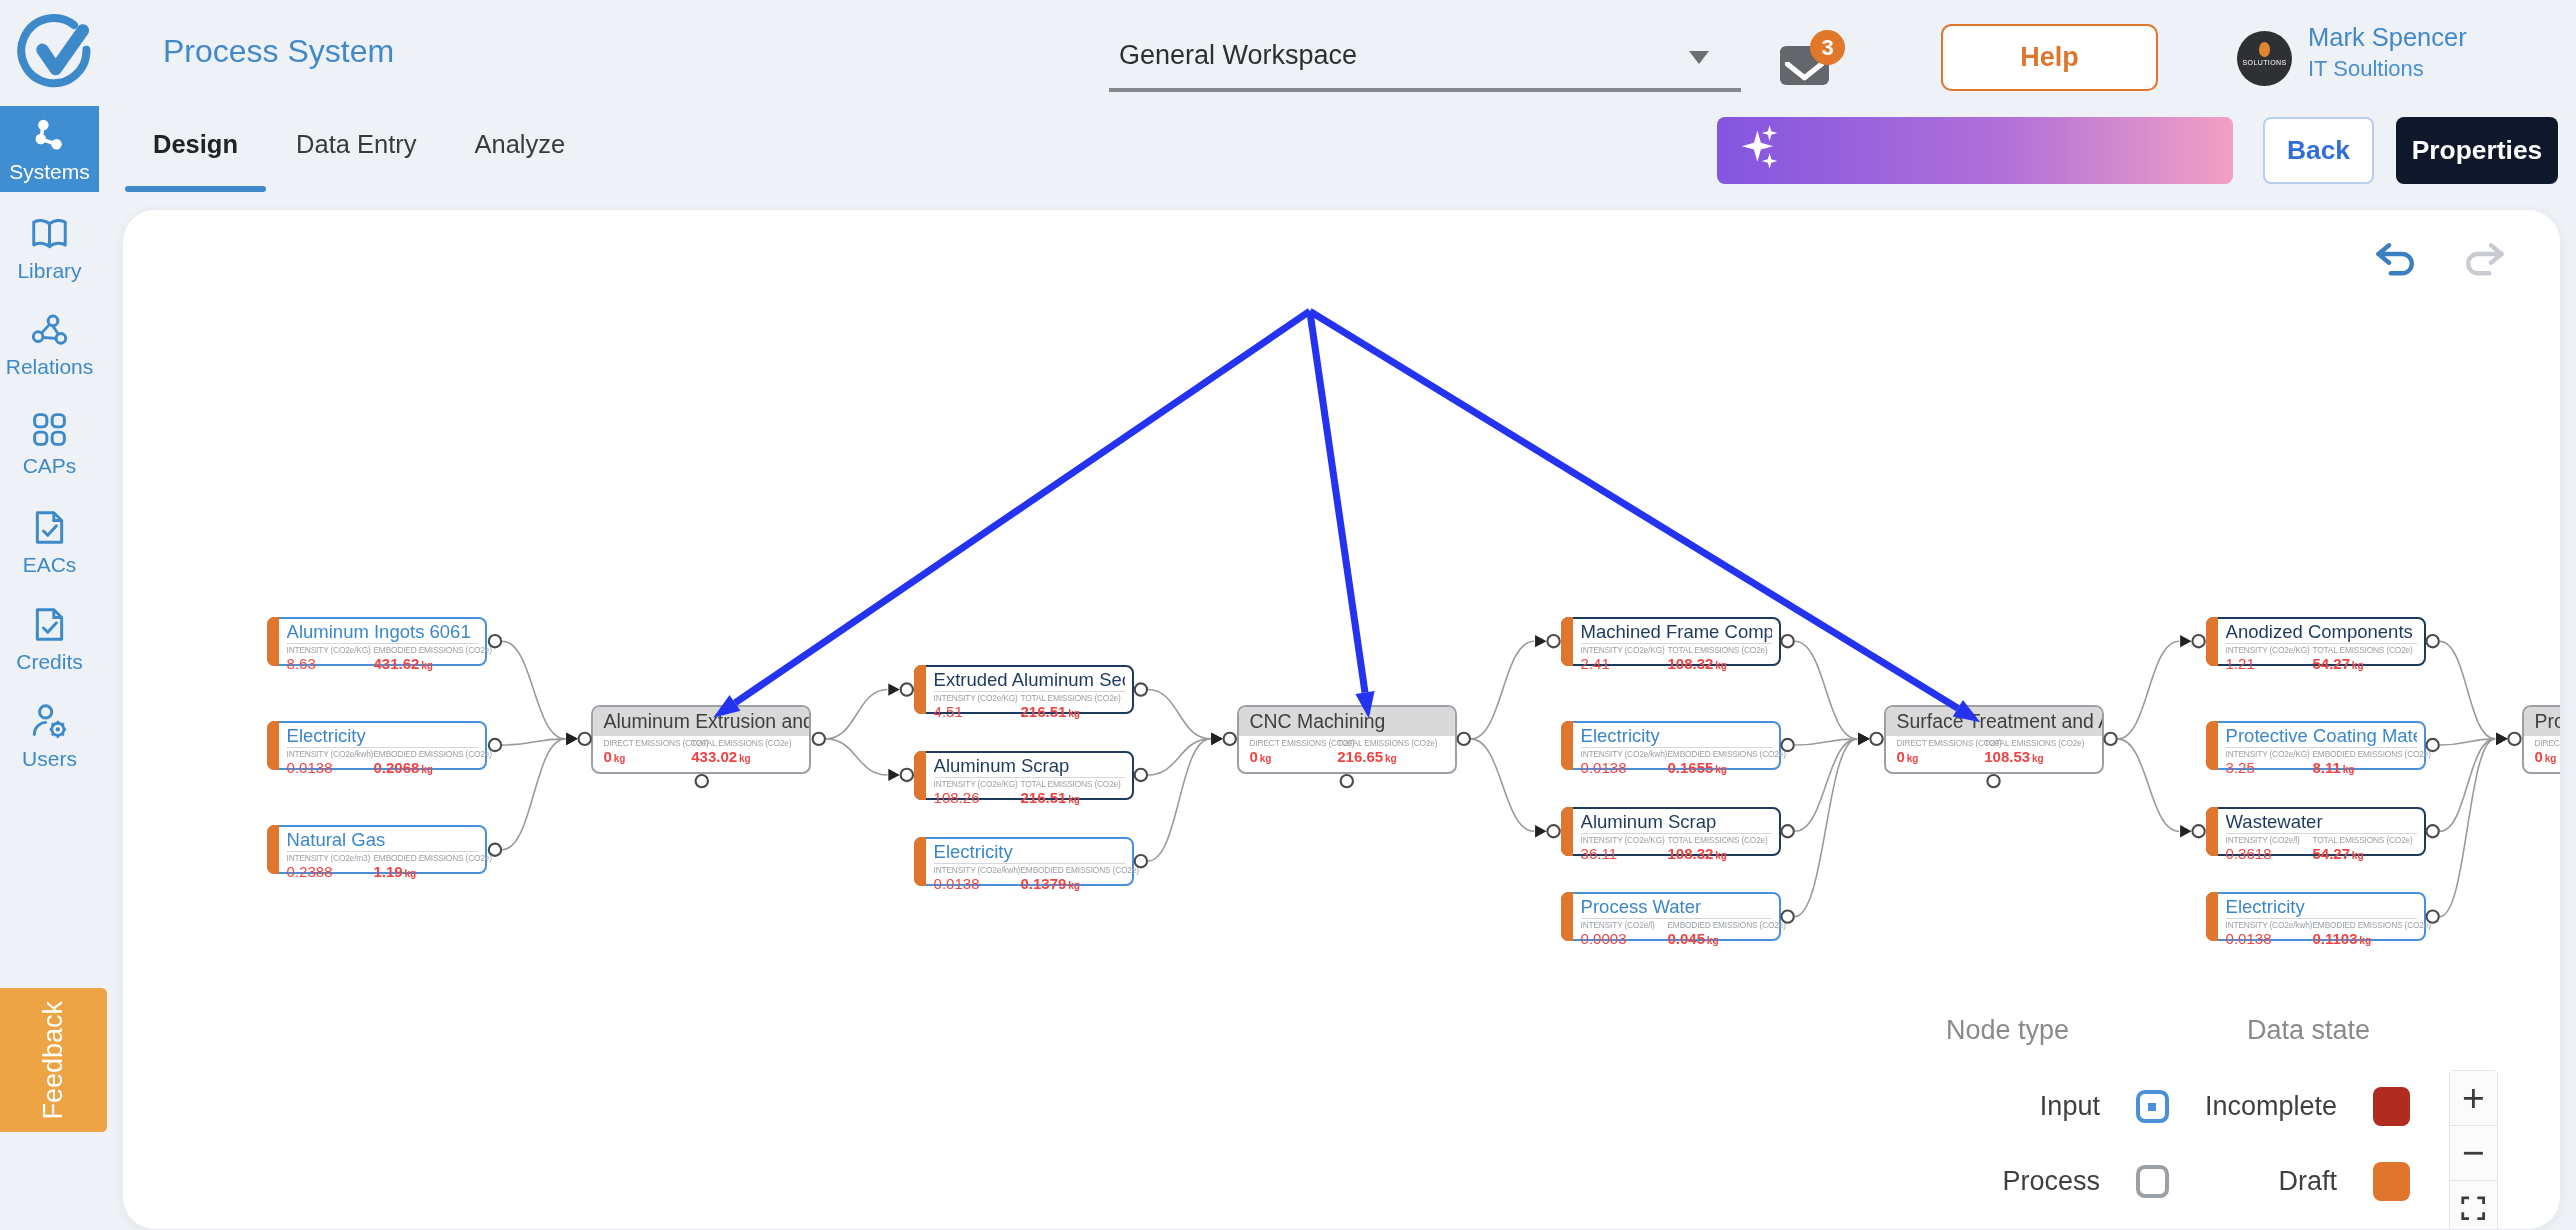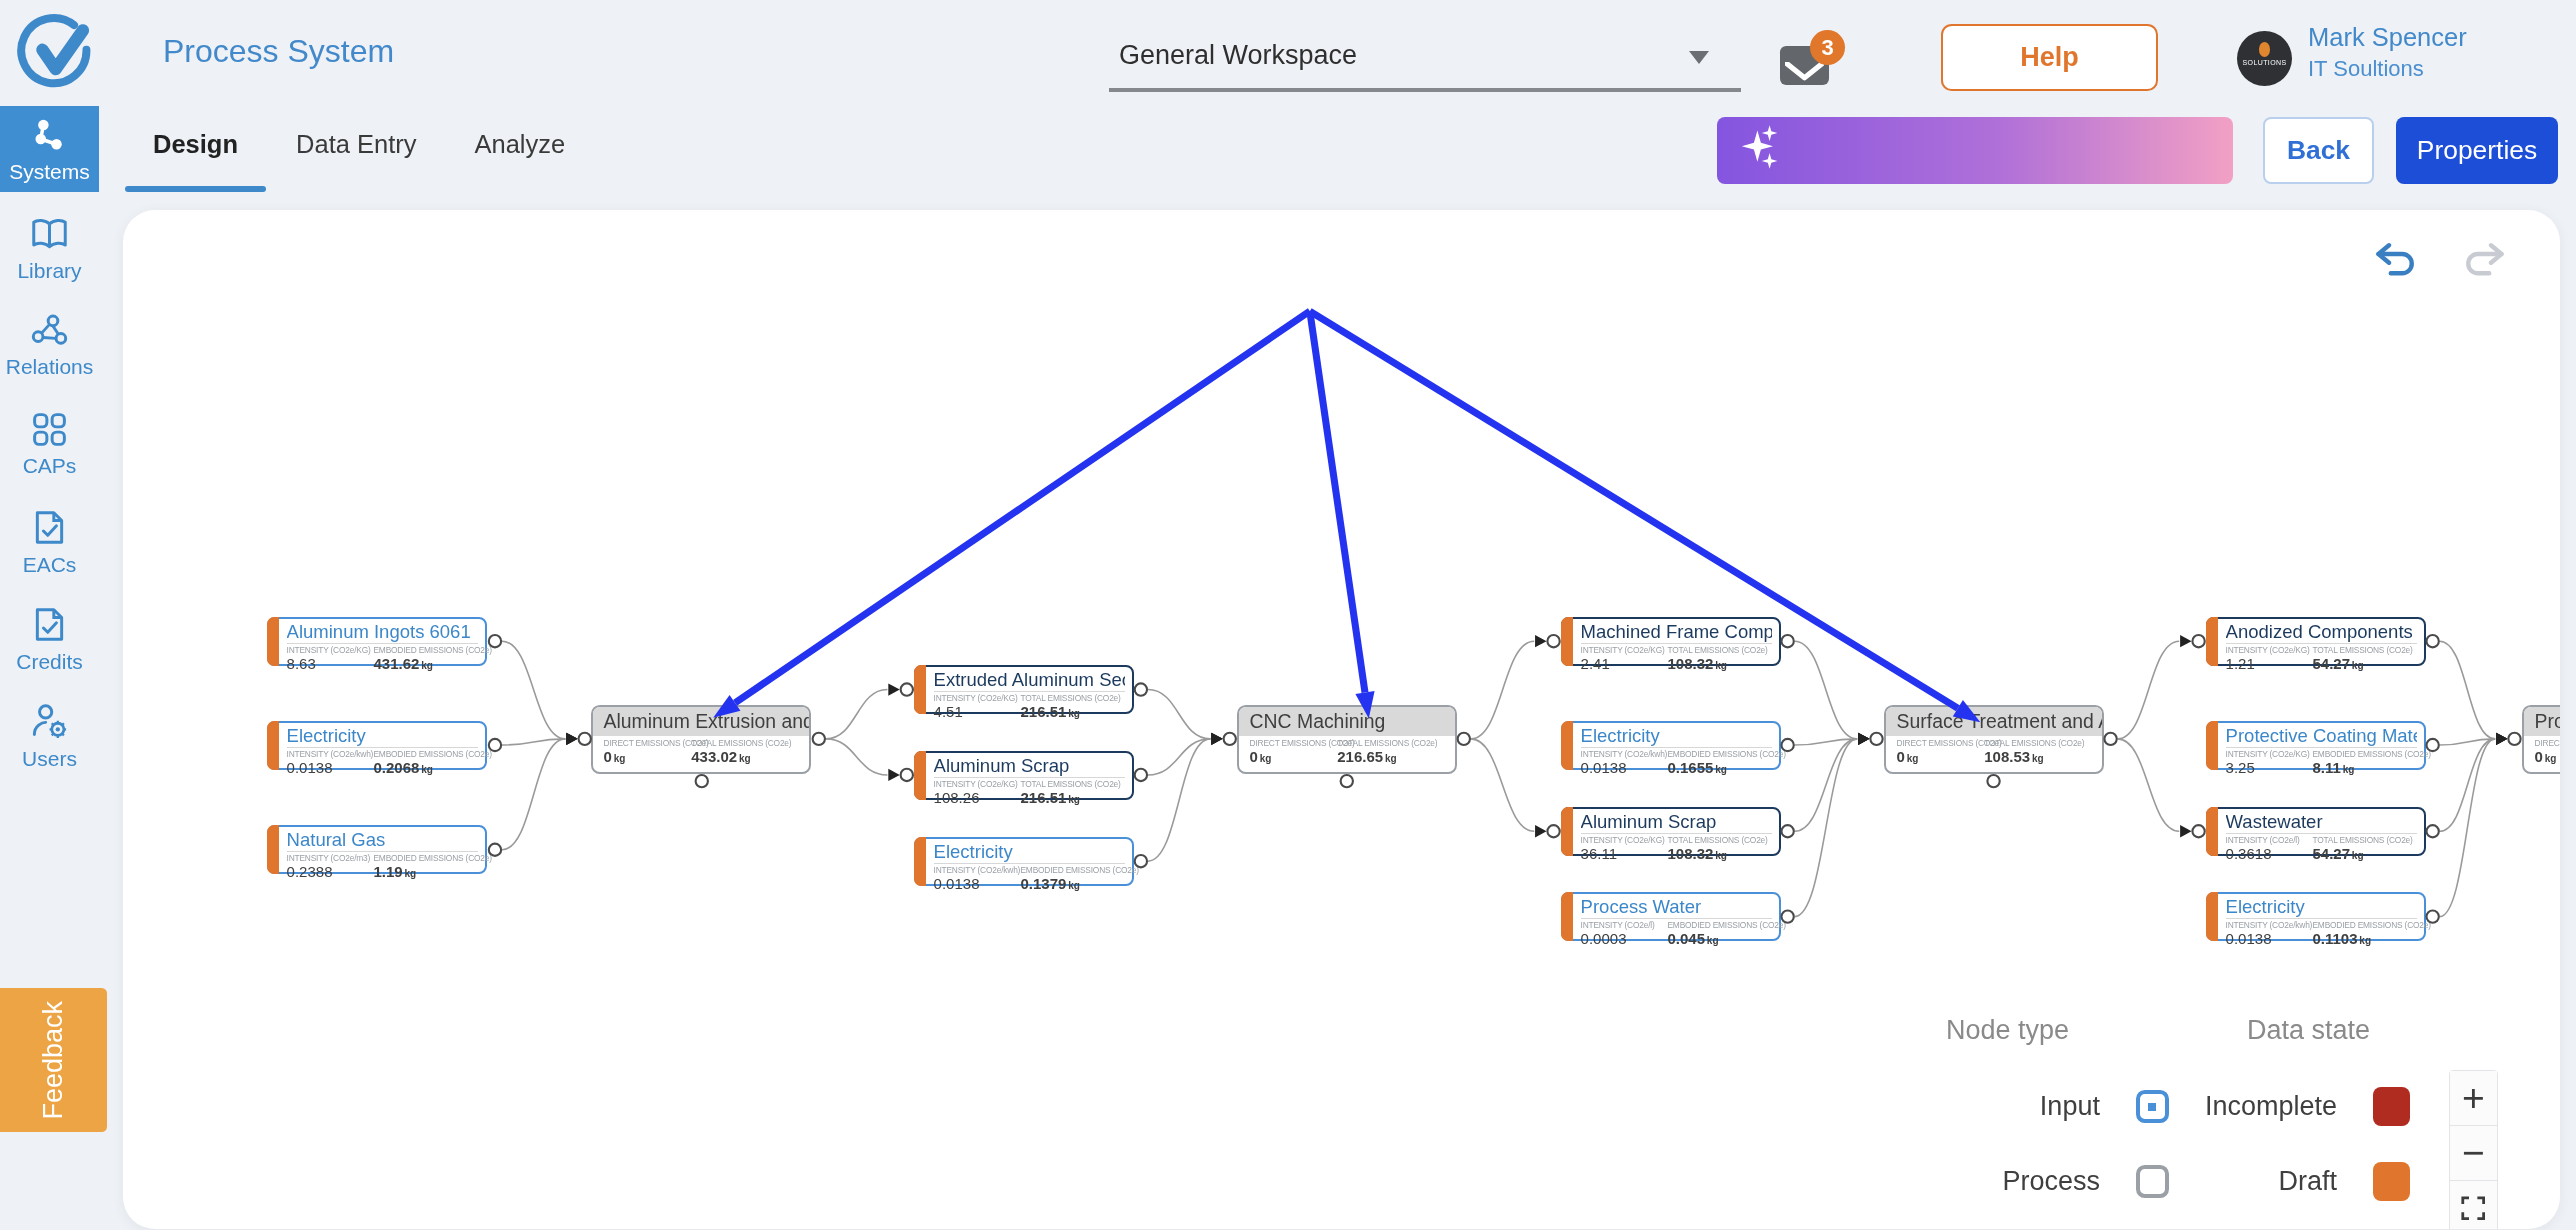--- a/index.html
+++ b/index.html
@@ -40,22 +40,22 @@
   .tab.active::after { content:""; position:absolute; left:-28px; right:-28px; bottom:0; height:6.2px;
     border-radius:3.5px; background:#3d89ca; }
 
   .grad-btn { position:absolute; left:1717px; top:117px; width:516px; height:67px; border-radius:8px;
     background:linear-gradient(90deg,#8455e0 0%, #b070d8 55%, #f2a0c4 100%);
     color:#fff; font-size:27px; font-weight:bold; display:flex; align-items:center;
     padding-left:23px; gap:16px; cursor:pointer; }
   .back-btn { position:absolute; left:2263px; top:117px; width:111px; height:67px; background:#fff;
     border:2.2px solid #b9cfee; border-radius:8px; color:#2f6fd6; font-size:26.4px; font-weight:bold;
     text-align:center; line-height:63px; cursor:pointer; }
-  .props-btn { position:absolute; left:2396px; top:117px; width:162px; height:67px; background:#1d4ed8;
-    border-radius:8px; color:#fff; font-size:26.4px; font-weight:normal; text-align:center; line-height:67px; cursor:pointer; }
+  .props-btn { position:absolute; left:2396px; top:117px; width:162px; height:67px; background:#0f172a;
+    border-radius:8px; color:#fff; font-size:26.4px; font-weight:bold; text-align:center; line-height:67px; cursor:pointer; }
 
   
   #sidebar { position:absolute; left:0; top:0; width:123px; height:1231px; }
   .side-item { position:absolute; left:0; width:99px; text-align:center; color:#3d89ca; cursor:pointer; }
   .side-item .lbl { font-size:21px; margin-top:3.5px; }
   .side-item.active { background:#3f8ed2; color:#fff; height:86px; padding-top:12.3px; }
   .feedback { position:absolute; left:0; top:988px; width:107px; height:144px; background:#eca444;
     border-radius:0 5.3px 5.3px 0; cursor:pointer; display:flex; align-items:center; justify-content:center; }
   .feedback span { writing-mode:vertical-rl; transform:rotate(180deg); color:#fff; font-size:27px; }
 
@@ -77,21 +77,21 @@
   .node.output { border:2.6px solid #1c3a5e; }
   .node .bar { position:absolute; left:-1.8px; top:-1.8px; bottom:-1.8px; width:11.4px; background:#e0762e;
     border-radius:7px 0 0 7px; }
   .node .ntitle { margin:0.9px 7px 0 17.6px; font-size:18.5px; line-height:23px; white-space:nowrap; overflow:hidden;
     border-bottom:1.3px solid #d7d7d7; }
   .node.input  .ntitle { color:#3c87c9; }
   .node.output .ntitle { color:#1c3a5e; }
   .node .stats { display:flex; margin-left:17.6px; margin-right:5.3px; margin-top:0.9px; }
   .stat { width:45%; } .stat + .stat { width:55%; }
   .stat .lbl { font-size:8.4px; color:#9aa0a6; white-space:nowrap; letter-spacing:-0.2px; }
-  .stat .val { font-size:15px; color:#404040; margin-top:0px; }
+  .stat .val { font-size:15px; color:#ef4444; margin-top:0px; }
   .stat.em .val { font-weight:bold; }
   .stat .unit { font-size:10px; font-weight:bold; margin-left:1.8px; }
 
   .node.process { height:69px; border:2.2px solid #9aa0a6; border-radius:8.8px; overflow:hidden; }
   .node.process .ptitle { background:#d9d9d9; color:#3f3f3f; font-size:19.4px; padding:2.6px 10.6px 3.5px; white-space:nowrap; }
   .node.process .stats { margin:1.8px 10.6px 0 10.6px; }
   .node.process .stat .val { font-weight:bold; }
 
   
   #legend { position:absolute; right:148px; top:805px; display:grid;

